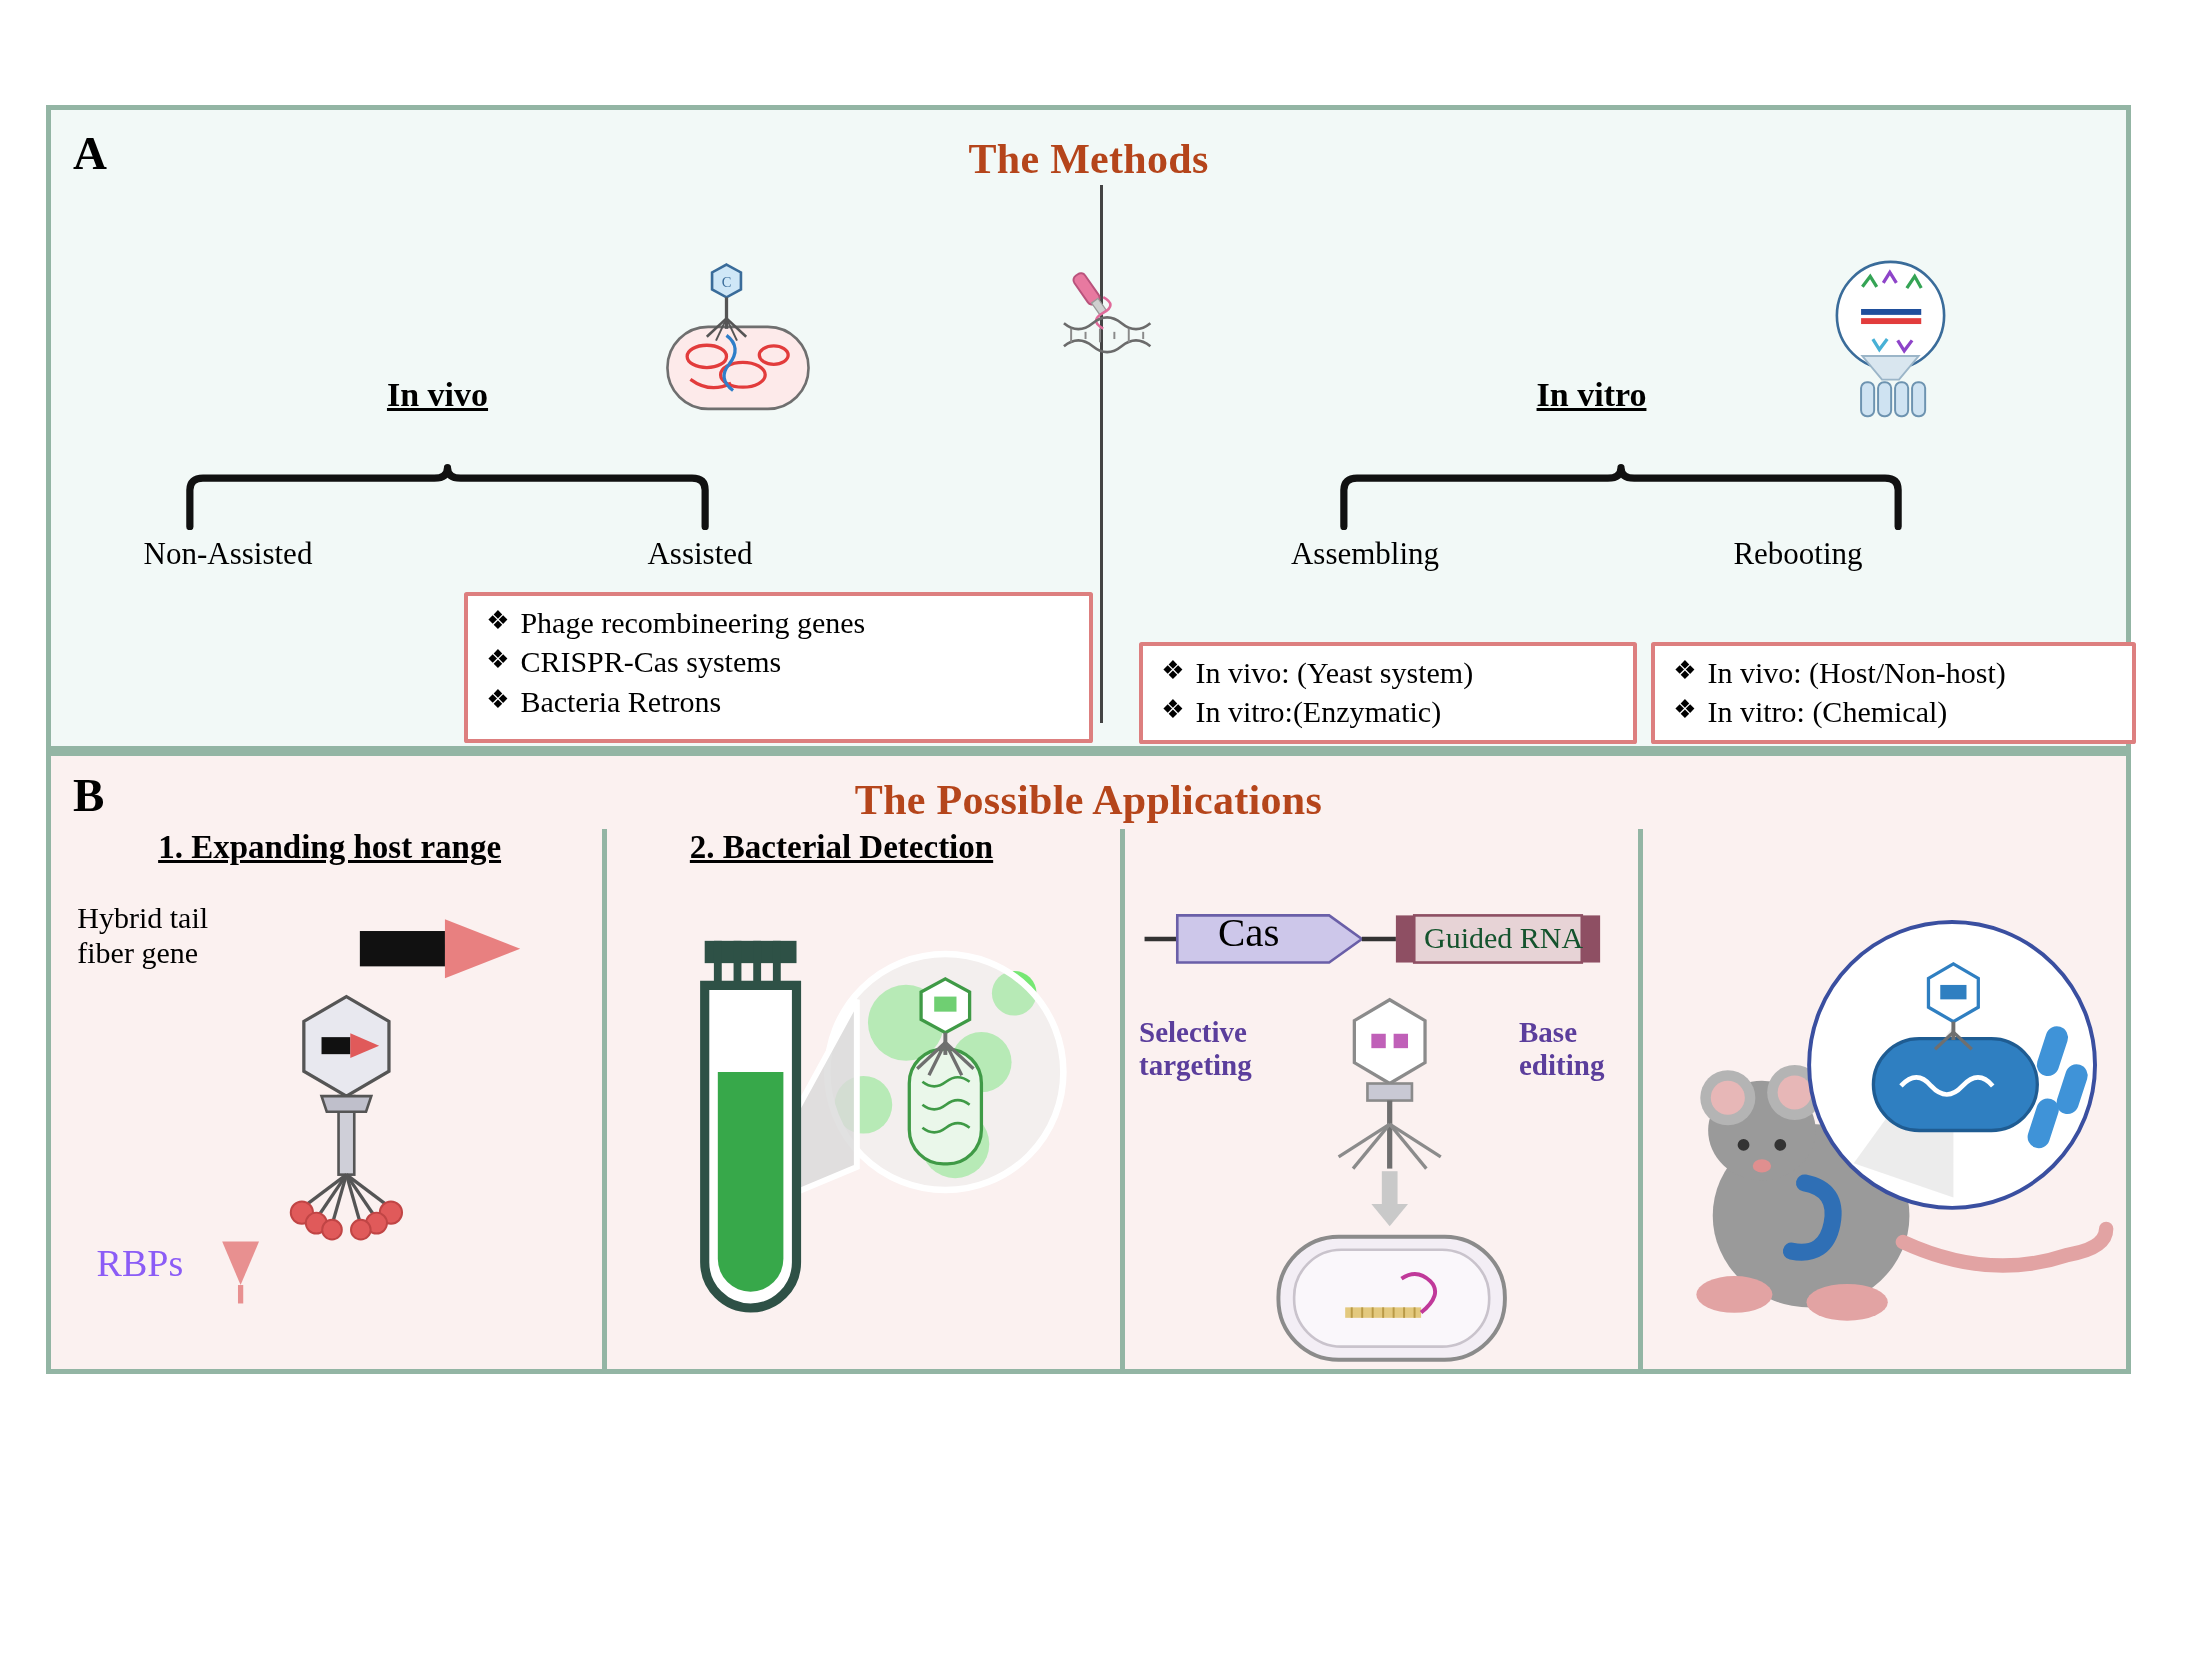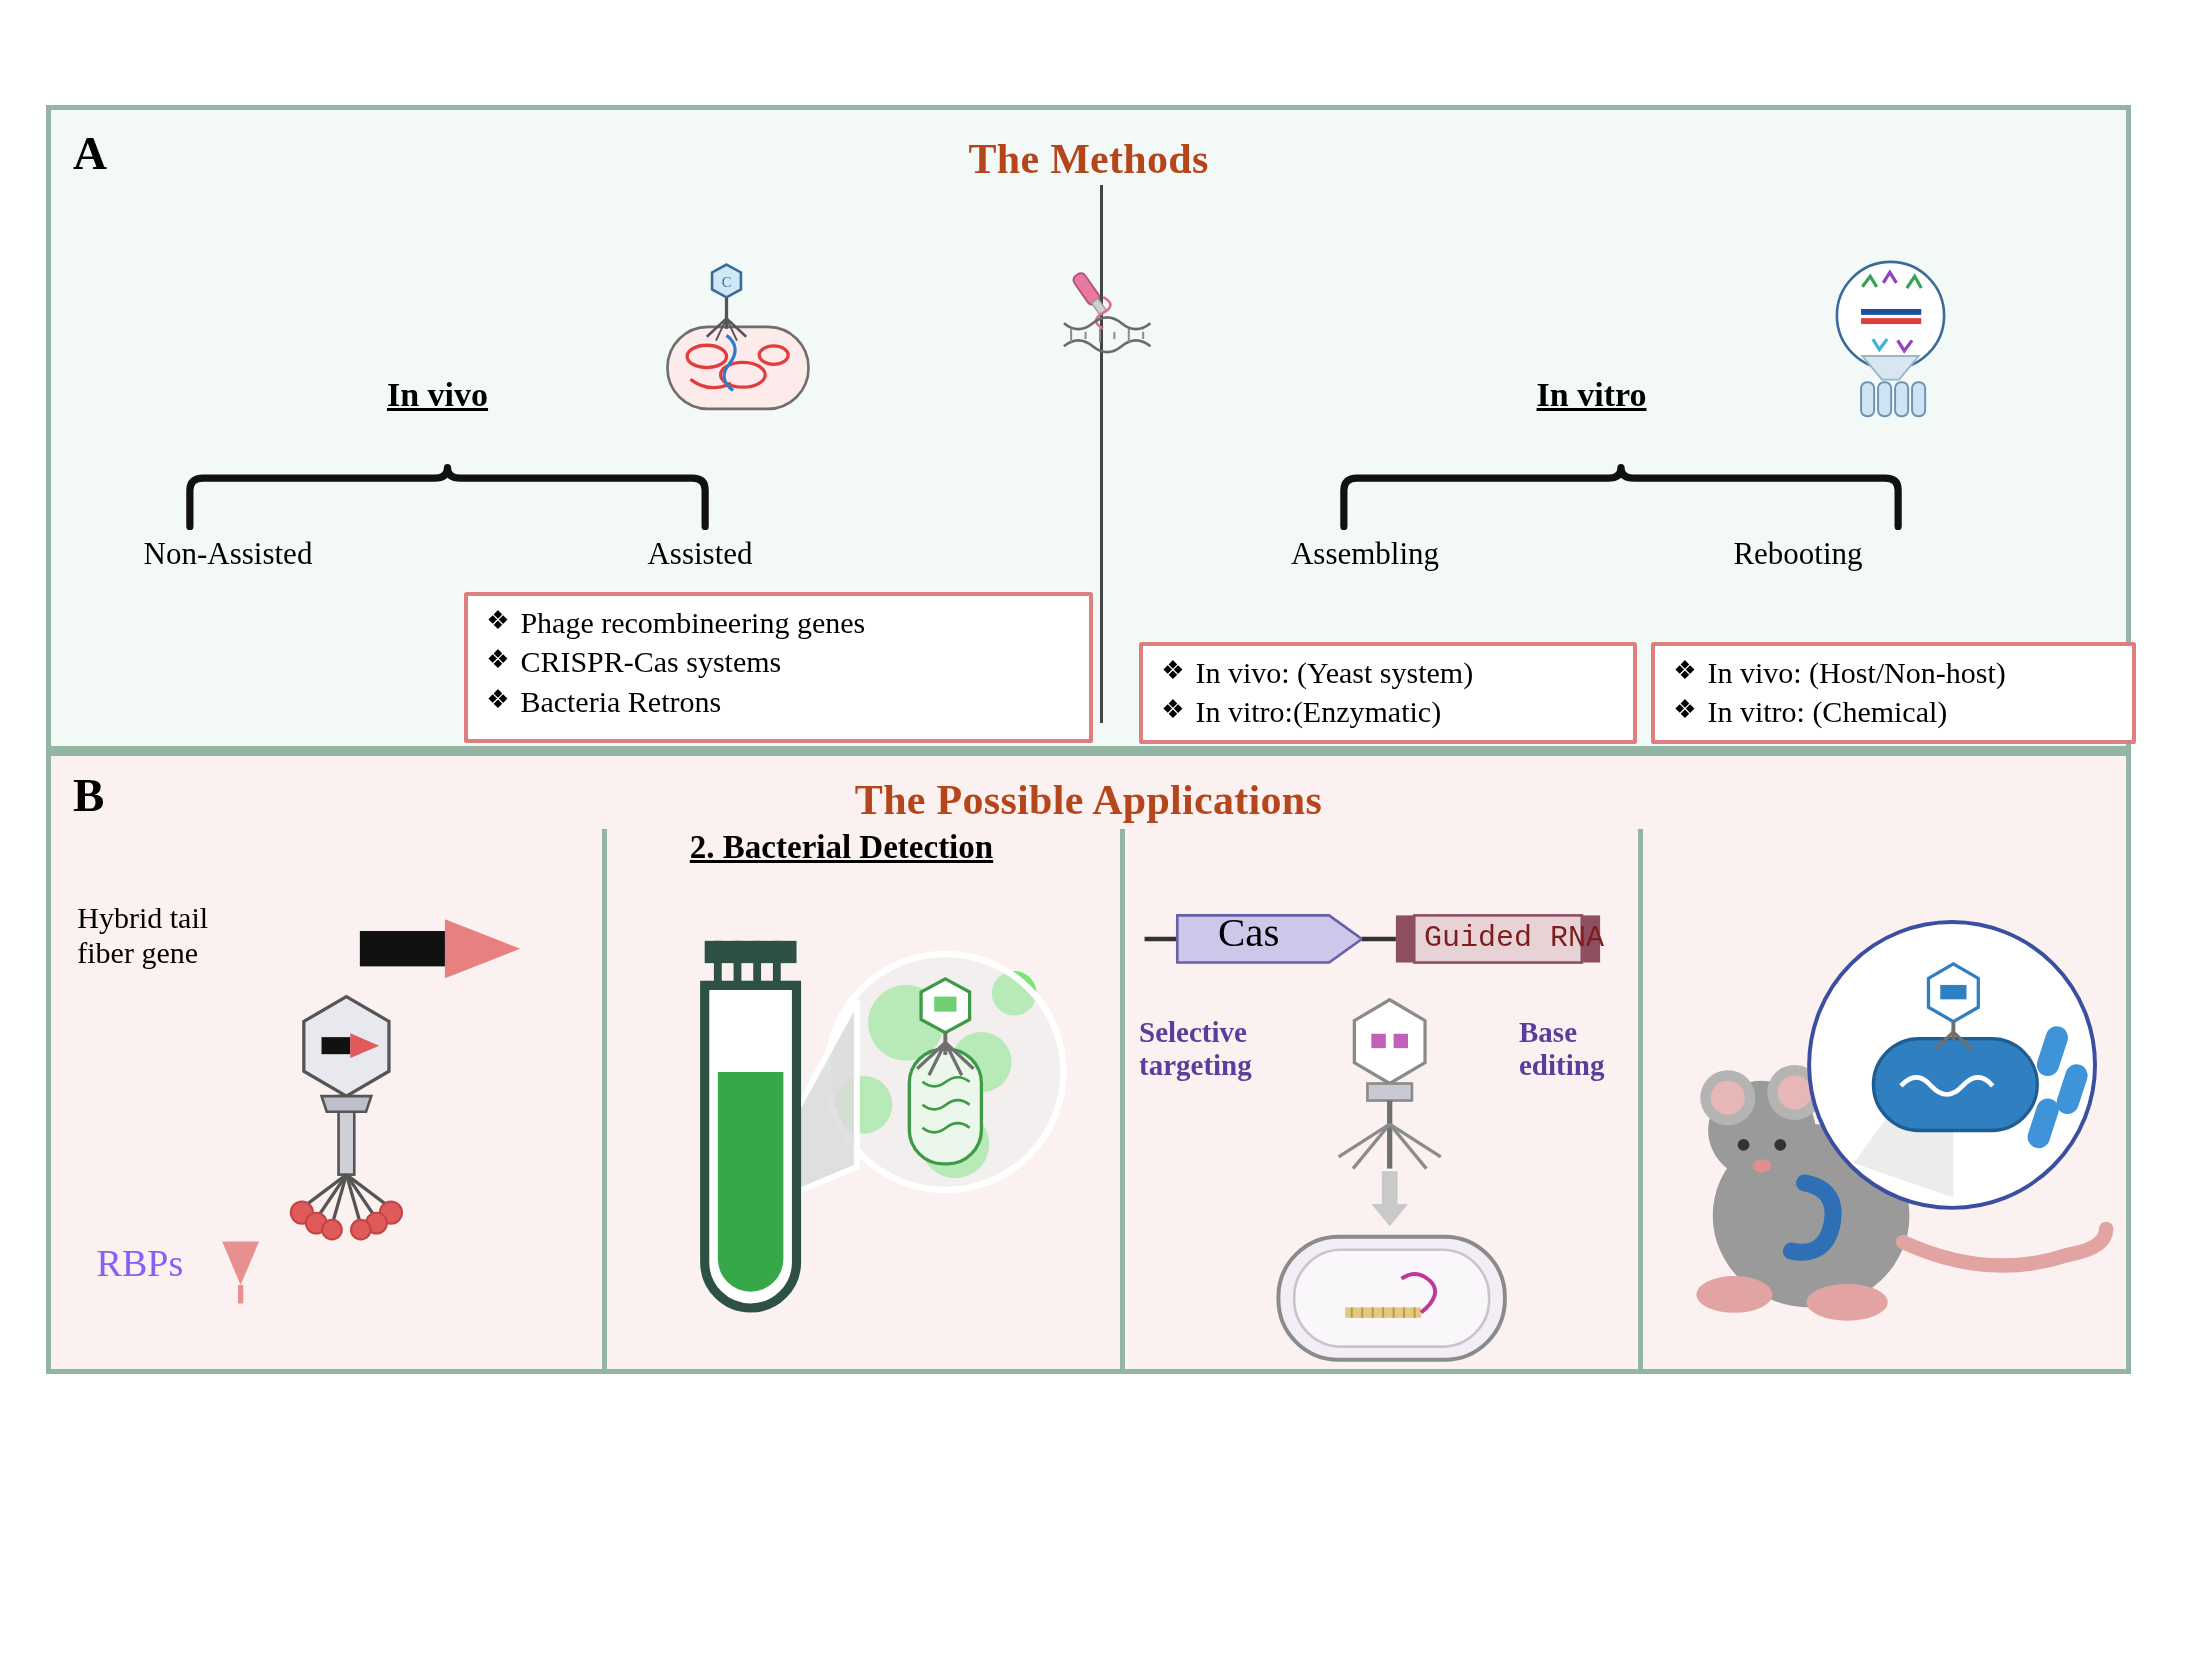--- a/index.html
+++ b/index.html
@@ -299,20 +299,21 @@
 
   <div class="panel-b">
     <div class="panel-letter">B</div>
     <div class="panel-title">The Possible Applications</div>
 
     <div class="col-sep" style="left:551px;"></div>
     <div class="col-sep" style="left:1069px;"></div>
     <div class="col-sep" style="left:1587px;"></div>
 
     <div class="app-col" style="left:6.6px; width:544px;">
+      <div class="app-title">1. Expanding host range</div>
 
       <div class="anno" style="left:19.7px; top:72px;">
         <span>Hybrid tail</span><br>
         <span>fiber gene</span>
       </div>
 
       <div class="abs" style="left:295px; top:85px;">
         <svg width="197" height="72" viewBox="0 0 300 110">
           <rect x="10" y="26" width="130" height="54" fill="#111"></rect>
           <polygon points="140,8 255,53 140,98" fill="#e88080"></polygon>
@@ -413,21 +414,21 @@
         <svg width="485" height="72" viewBox="0 0 740 110">
           <line x1="8" y1="58" x2="58" y2="58" stroke="#333" stroke-width="7"></line>
           <polygon points="58,22 290,22 340,58 290,94 58,94" fill="#cdc7ea" stroke="#6a5fa8" stroke-width="4"></polygon>
           <line x1="340" y1="58" x2="392" y2="58" stroke="#333" stroke-width="7"></line>
           <rect x="392" y="22" width="28" height="72" fill="#8e4f63"></rect>
           <rect x="420" y="22" width="256" height="72" fill="#e7d3d6" stroke="#8e4f63" stroke-width="4"></rect>
           <rect x="676" y="22" width="28" height="72" fill="#8e4f63"></rect>
         </svg>
       </div>
       <div class="anno" style="left:92px; top:80px; font-size:41px; font-family:'Liberation Serif', serif;">Cas</div>
-      <div class="anno" style="left:298px; top:92px; font-size:30px; color:#7f1d1d;font-family:Liberation Mono, monospace;">Guided RNA</div>
+      <div class="anno" style="left:298px; top:92px; font-size:30px; color:#14532d;">Guided RNA</div>
 
       <div class="anno-purple" style="left:13px; top:187px;">
         <span>Selective</span><br>
         <span>targeting</span>
       </div>
       <div class="anno-purple" style="left:393px; top:187px;">
         <span>Base</span><br>
         <span>editing</span>
       </div>
 

